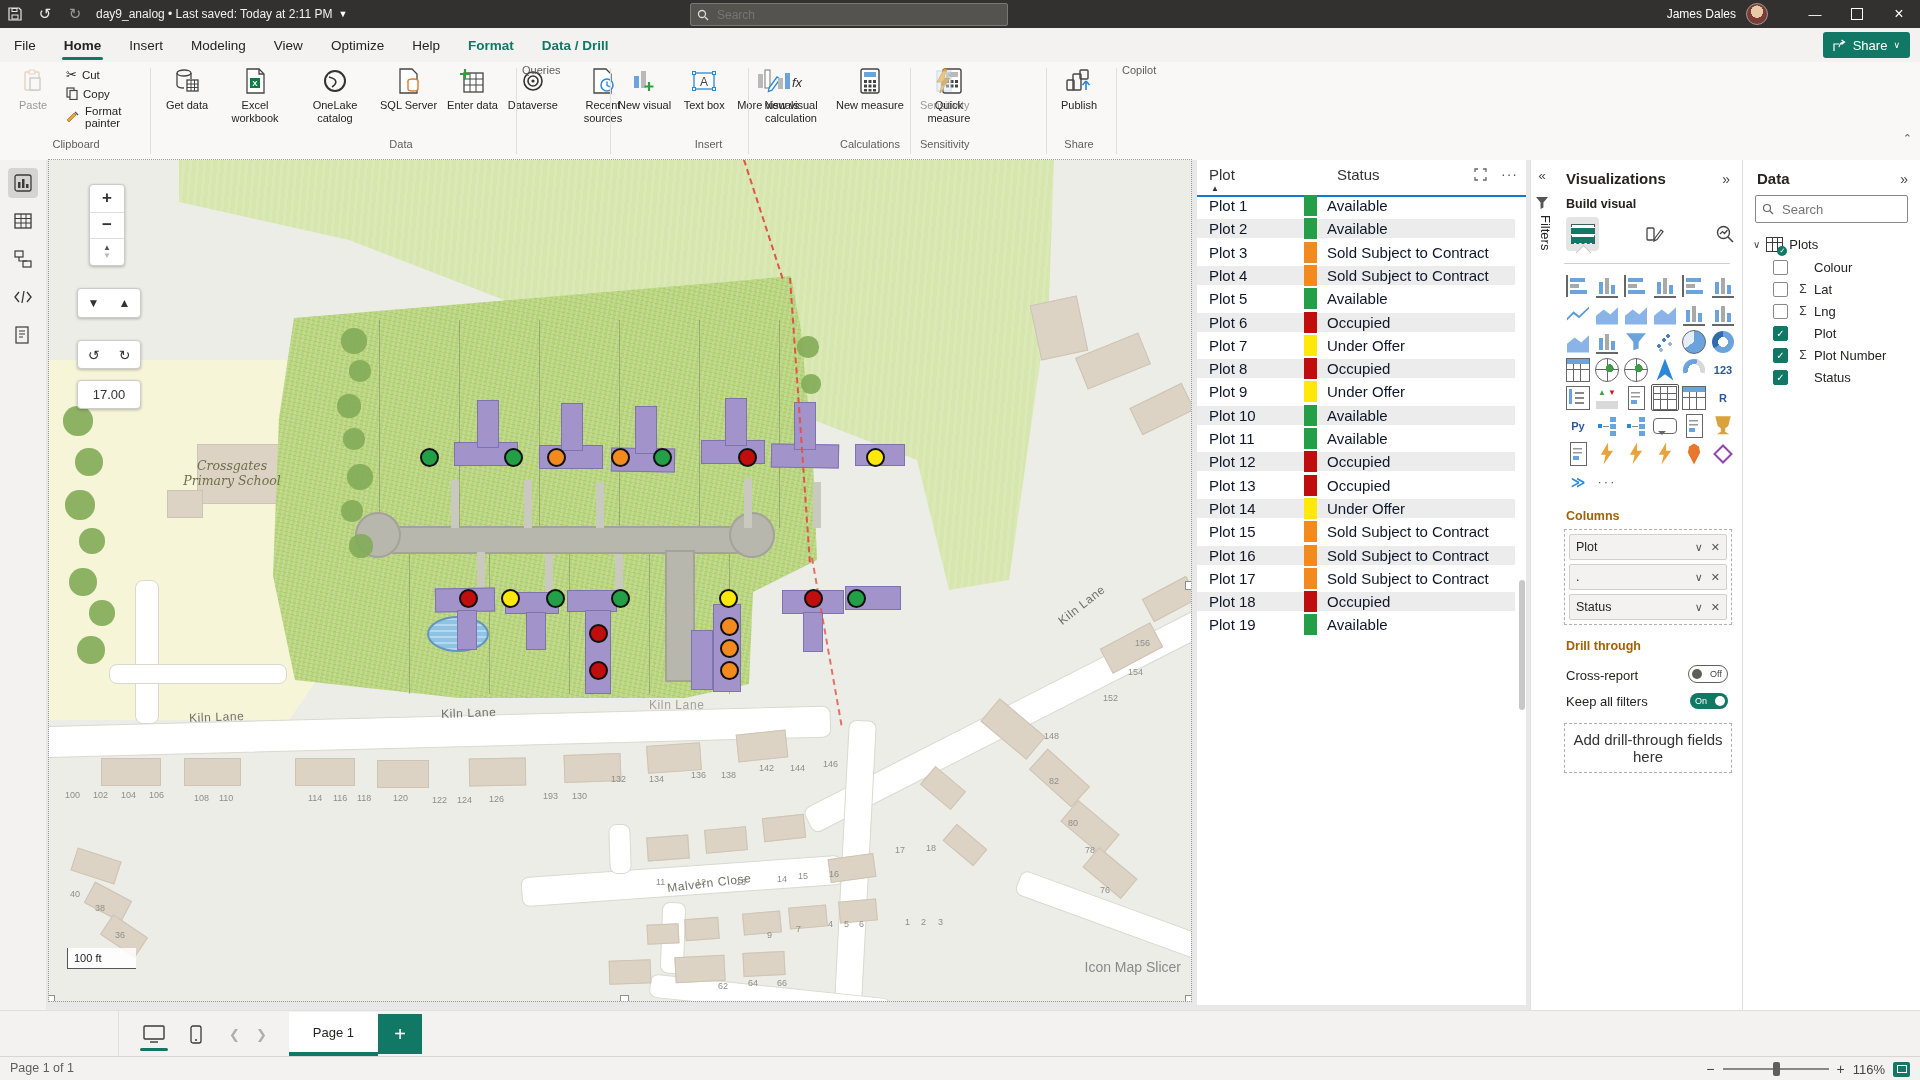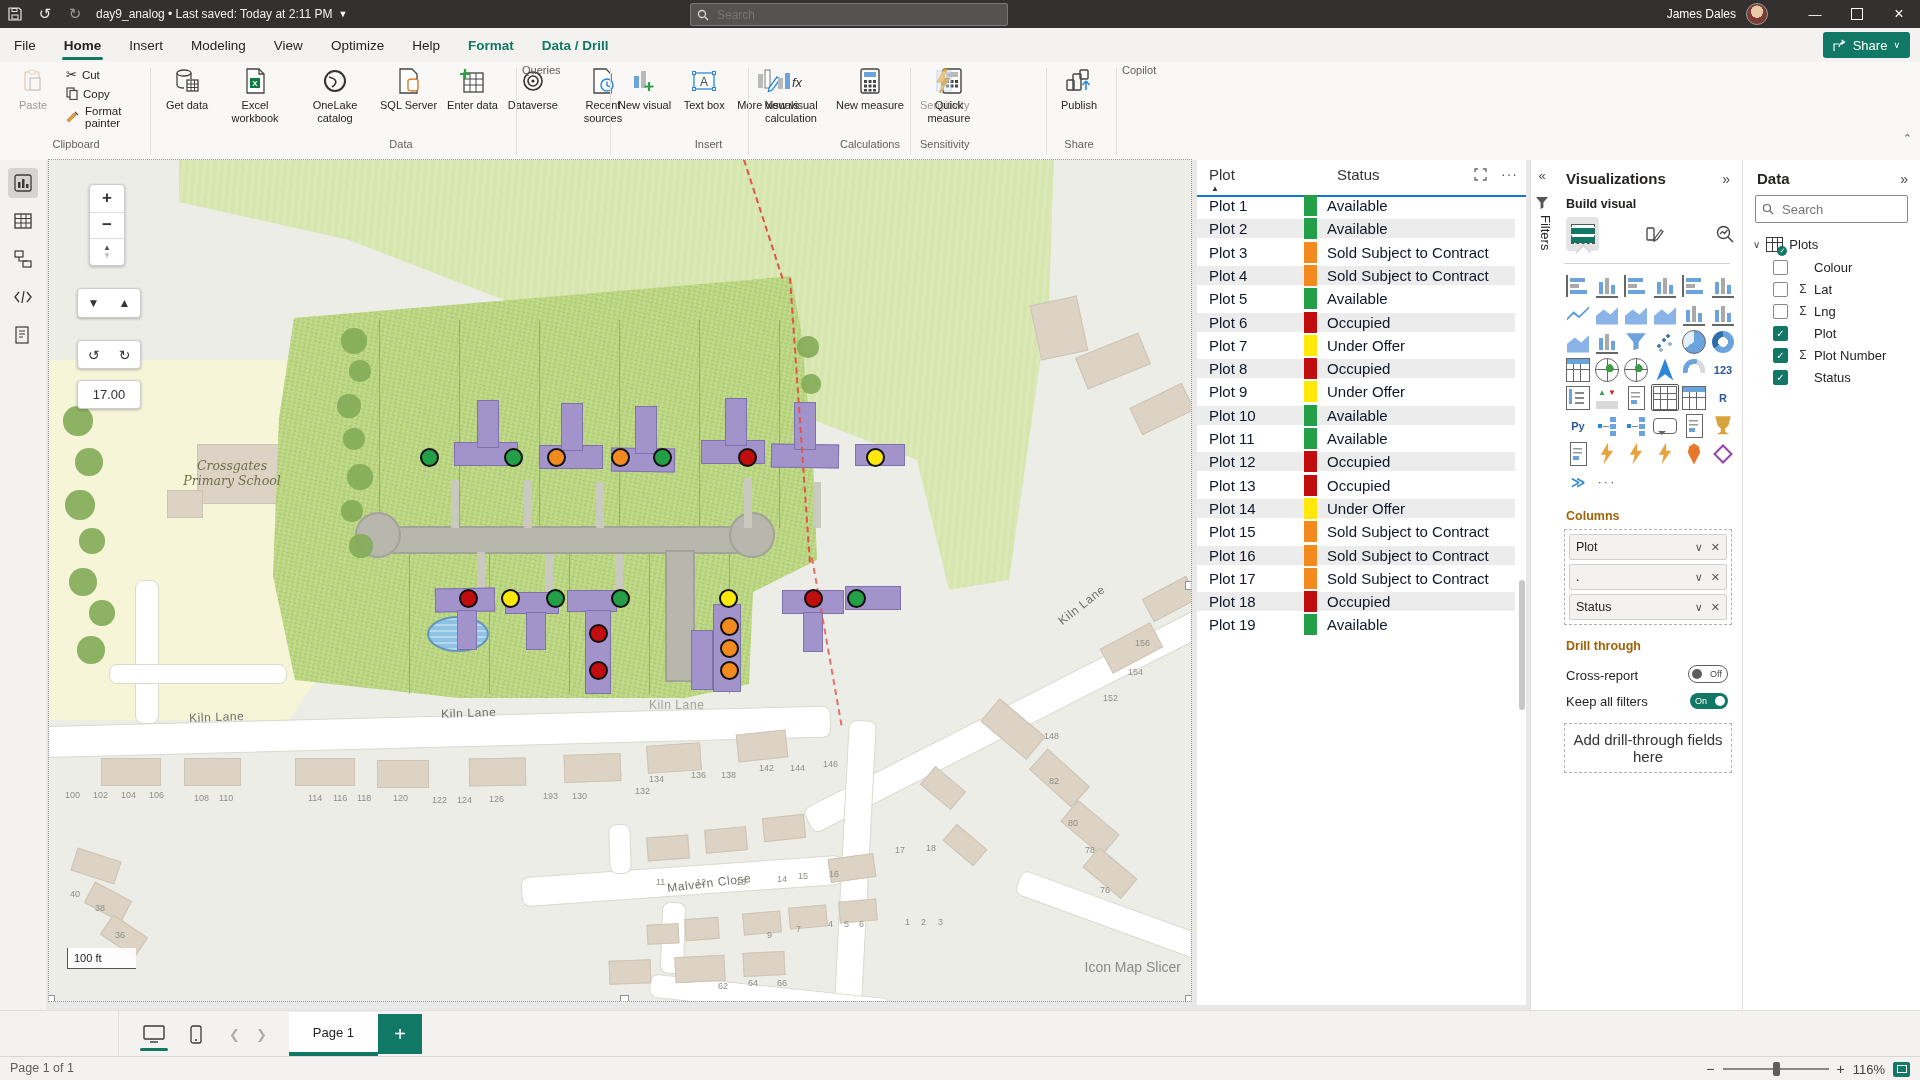--- a/index.html
+++ b/index.html
@@ -665,21 +665,21 @@
           <div class="hnum" style="left: 170px; top: 633px;">110</div>
           <div class="hnum" style="left: 259px; top: 633px;">114</div>
           <div class="hnum" style="left: 284px; top: 633px;">116</div>
           <div class="hnum" style="left: 308px; top: 633px;">118</div>
           <div class="hnum" style="left: 344px; top: 633px;">120</div>
           <div class="hnum" style="left: 383px; top: 635px;">122</div>
           <div class="hnum" style="left: 408px; top: 635px;">124</div>
           <div class="hnum" style="left: 440px; top: 634px;">126</div>
           <div class="hnum" style="left: 494px; top: 631px;">193</div>
           <div class="hnum" style="left: 523px; top: 631px;">130</div>
-          <div class="hnum" style="left: 586px; top: 614px; margin-top: 12px;">132</div>
+          <div class="hnum" style="left: 562px; top: 614px;">132</div>
           <div class="hnum" style="left: 600px; top: 614px;">134</div>
           <div class="hnum" style="left: 642px; top: 610px;">136</div>
           <div class="hnum" style="left: 672px; top: 610px;">138</div>
           <div class="hnum" style="left: 710px; top: 603px;">142</div>
           <div class="hnum" style="left: 741px; top: 603px;">144</div>
           <div class="hnum" style="left: 774px; top: 599px;">146</div>
           <div class="hnum" style="left: 995px; top: 571px;">148</div>
           <div class="hnum" style="left: 1054px; top: 533px;">152</div>
           <div class="hnum" style="left: 1079px; top: 507px;">154</div>
           <div class="hnum" style="left: 1086px; top: 478px;">156</div>

